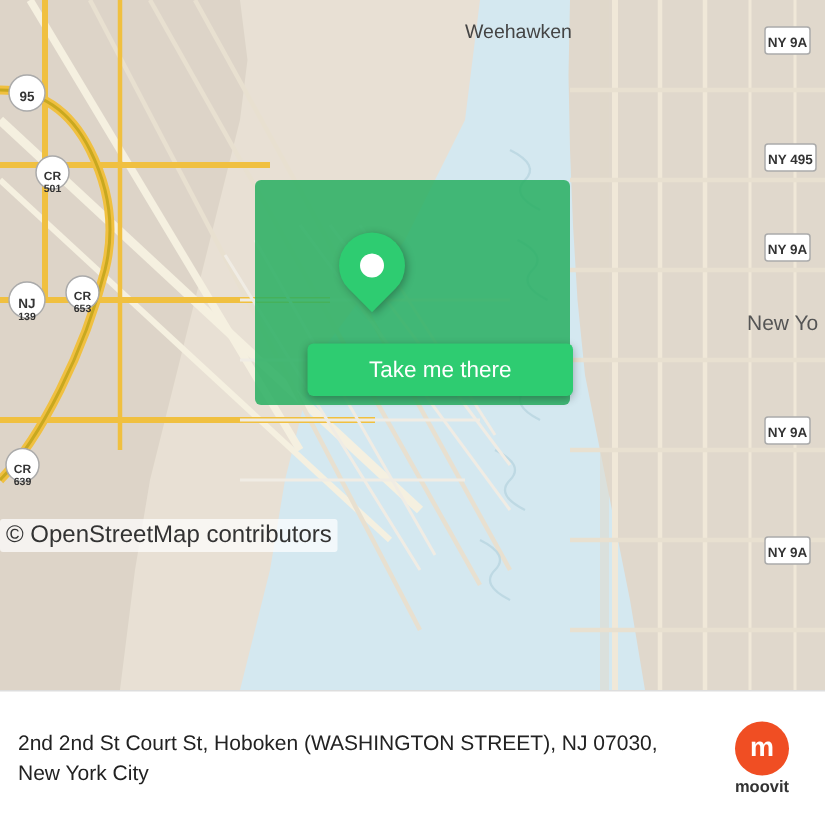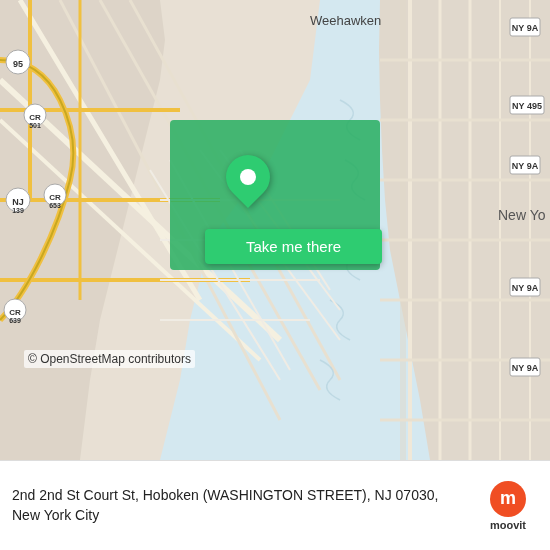--- a/index.html
+++ b/index.html
@@ -39,22 +39,22 @@
       border-top: 1px solid #ddd;
       display: flex;
       align-items: center;
       padding: 8px 12px;
       gap: 24px;
     }
 
     #osm-credit {
       position: absolute;
       bottom: 92px;
-      left: 24px;
-      font-size: 12px;
+      left: 0;
+      font-size: 16px;
       color: #333;
       background: rgba(255,255,255,0.7);
       padding: 2px 4px;
       border-radius: 2px;
       z-index: 10;
     }
 
     #address-text {
       flex: 1;
       font-size: 14px;

